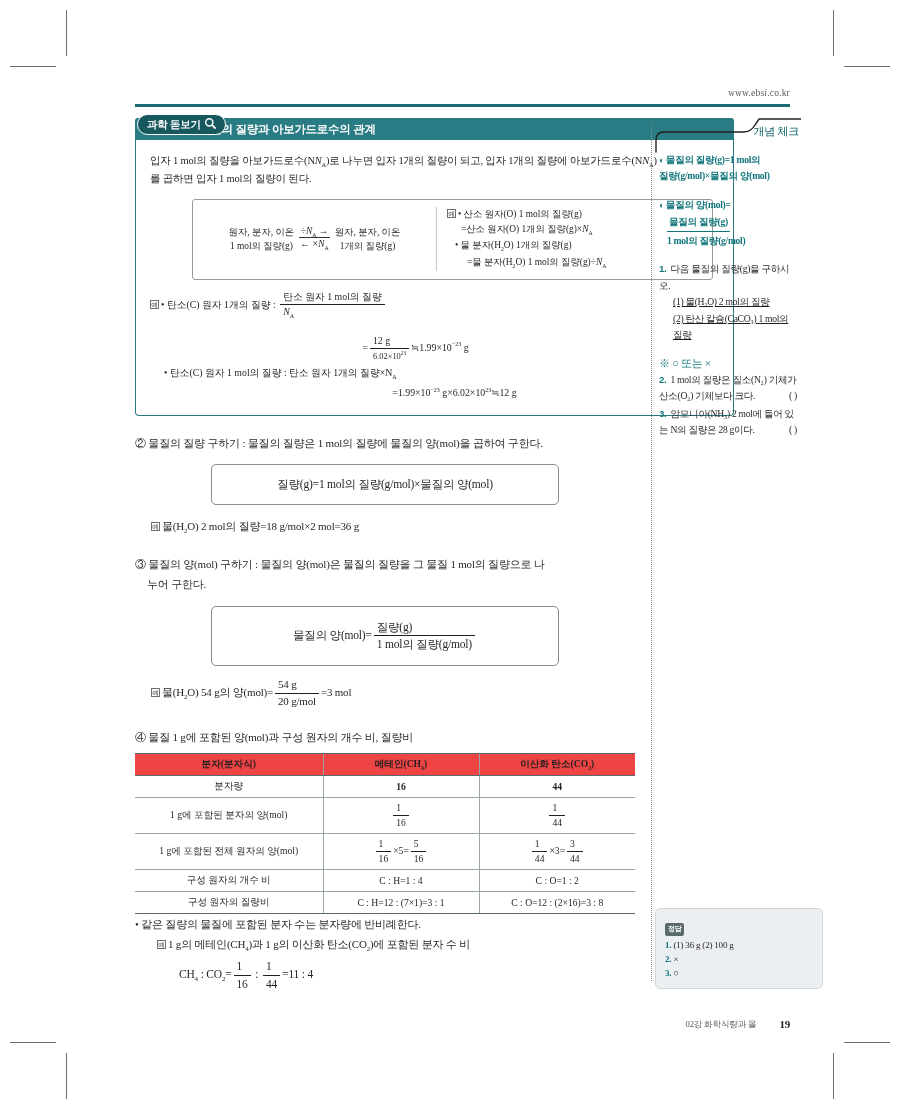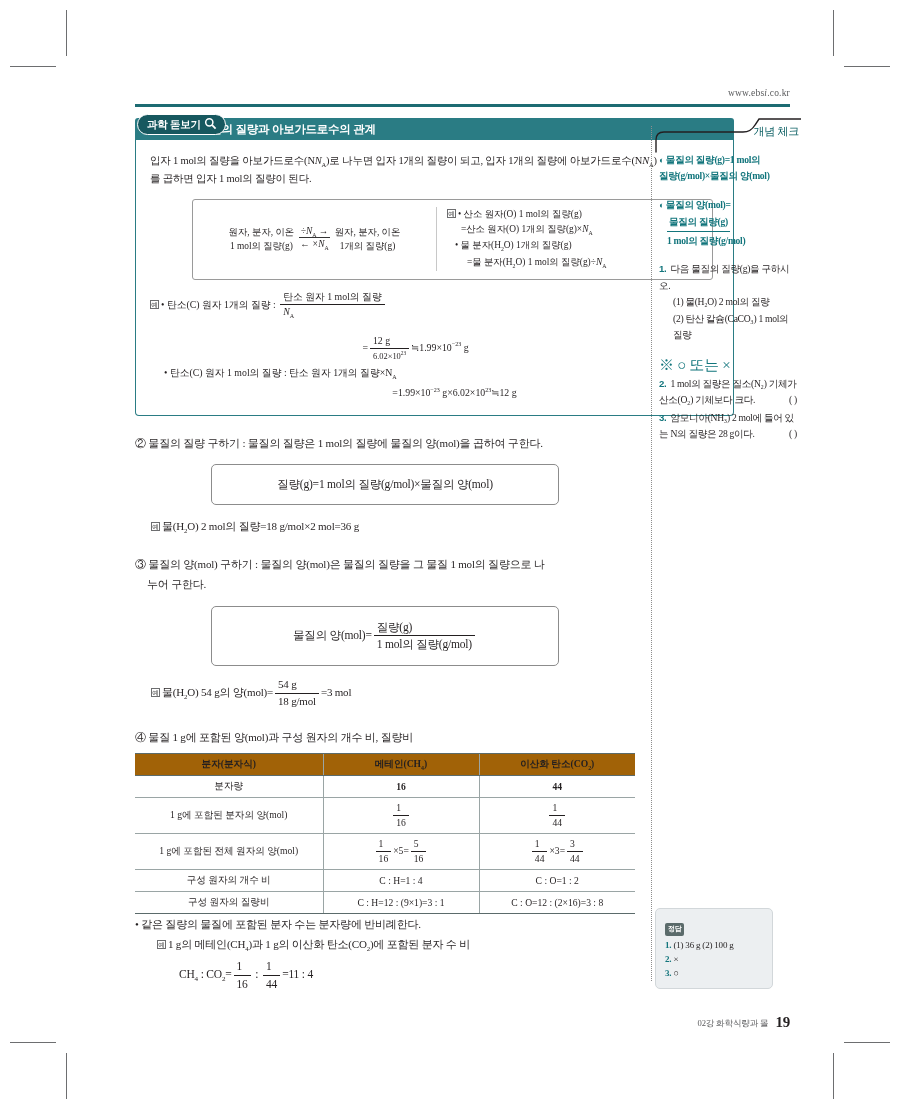--- a/index.html
+++ b/index.html
@@ -141,21 +141,21 @@
 
   
   .tbl-title { margin-top:22px; font-size:11px; letter-spacing:-.2px; }
   table.data {
     margin-top:8px;
     width:500px;
     border-collapse:collapse;
     font-size:9.6px;
   }
   table.data th {
-    background:#a16207;
+    background:#ef4444;
     border-top:1.3px solid #5b6b6b;
     border-bottom:1px solid #5b6b6b;
     font-weight:bold;
     padding:4px 18px;
     font-family:"Liberation Serif", serif;
     margin-left:13px;
   }
   table.data td {
     border-bottom:1px solid #9aa5a5;
     padding:4px 2px;
@@ -199,25 +199,25 @@
   .ck-frac { margin-top:1px; padding-left:8px; }
   .ck-frac .n { border-bottom:1px solid #12757c; display:inline-block; padding:0 2px 1px; }
   .ck-frac .d { display:block; padding-top:1px; }
 
   .note {
     margin-top:6px; font-size:9.6px; line-height:1.72;
     letter-spacing:-.3px; color:#231f20;
   }
   .q { margin-top:1px; font-size:9.6px; line-height:1.72; letter-spacing:-.3px; }
   .q .num { color:#12757c; font-weight:bold; font-family:"Liberation Sans", sans-serif; }
-  .q .sub { padding-left:14px; display:block; }
-  .orx { margin-top:12px; font-size:15px; color:#12757c; letter-spacing:-.3px; }
+  .q .sub { padding-left:14px; display:block;text-decoration:underline; }
+  .orx { margin-top:12px; font-size:11px; color:#12757c; letter-spacing:-.3px; }
 
   .ansbox {
-    position:absolute; left:4px; top:790px; width:118px;
+    position:absolute; left:4px; top:790px; width:168px;
     background:#eceff1;
     border:1px solid #d2d7da;
     border-radius:5px;
     padding:8px 9px 10px 9px;
   }
   .ans-tag {
     display:inline-block;
     background:#5b6b6b; color:#fff;
     font-size:7px; font-weight:bold;
     padding:1.5px 3px; border-radius:2px;
@@ -225,22 +225,22 @@
     letter-spacing:-.3px;
   }
   .ans-row { font-size:9px; margin-top:4px; letter-spacing:-.2px; }
   .ans-row .n { color:#12757c; font-weight:bold; }
 
   .footer {
     position:absolute; right:110px; bottom:78px;
     font-size:8.6px; color:#58595b; letter-spacing:-.2px;
   }
   .footer .pg {
-    font-size:15px; font-weight:bold; color:#231f20;
-    margin-left:5px; vertical-align:-1px;
+    font-size:11px; font-weight:bold; color:#231f20;
+    margin-left:21px; vertical-align:-1px;
   }
 </style>
 </head>
 <body>
 
 <div class="crop tl">
     <i class="h"></i>
     <i class="v"></i>
   </div>
 <div class="crop tr">
@@ -331,21 +331,21 @@
     </div>
   </div>
 
   <div class="sec">
     <div>③ 물질의 양(mol) 구하기 : 물질의 양(mol)은 물질의 질량을 그 물질 1 mol의 질량으로 나</div>
     <div class="ind">누어 구한다.</div>
     <div class="formula-box tall">
       <span>물질의 양(mol)=</span><span class="frac"><span class="n">질량(g)</span><span class="d">1 mol의 질량(g/mol)</span></span>
     </div>
     <div class="eg">
-      <span class="exi">예</span><span>물(H</span><sub>2</sub><span>O) 54 g의 양(mol)=</span><span class="frac"><span class="n">54 g</span><span class="d">18 g/mol</span></span><span>=3 mol</span>
+      <span class="exi">예</span><span>물(H</span><sub>2</sub><span>O) 54 g의 양(mol)=</span><span class="frac"><span class="n">54 g</span><span class="d">20 g/mol</span></span><span>=3 mol</span>
     </div>
   </div>
 
   <div class="tbl-title">④ 물질 1 g에 포함된 양(mol)과 구성 원자의 개수 비, 질량비</div>
 
   <table class="data">
     <thead>
       <tr>
         <th class="c1">분자(분자식)</th>
         <th class="c2 cdiv">메테인(CH<sub>4</sub>)</th>
@@ -368,21 +368,21 @@
         <td class="cdiv"><span class="frac"><span class="n">1</span><span class="d">16</span></span>×5=<span class="frac"><span class="n">5</span><span class="d">16</span></span></td>
         <td class="cdiv"><span class="frac"><span class="n">1</span><span class="d">44</span></span>×3=<span class="frac"><span class="n">3</span><span class="d">44</span></span></td>
       </tr>
       <tr>
         <td>구성 원자의 개수 비</td>
         <td class="cdiv">C : H=1 : 4</td>
         <td class="cdiv">C : O=1 : 2</td>
       </tr>
       <tr>
         <td>구성 원자의 질량비</td>
-        <td class="cdiv">C : H=12 : (9×1)=3 : 1</td>
+        <td class="cdiv">C : H=12 : (7×1)=3 : 1</td>
         <td class="cdiv">C : O=12 : (2×16)=3 : 8</td>
       </tr>
     </tbody>
   </table>
 
   <div class="bullet-note">
     <div class="b1">• 같은 질량의 물질에 포함된 분자 수는 분자량에 반비례한다.</div>
     <div class="b2">
       <span class="exi">예</span><span>1 g의 메테인(CH</span><sub>4</sub><span>)과 1 g의 이산화 탄소(CO</span><sub>2</sub><span>)에 포함된 분자 수 비</span>
     </div>

